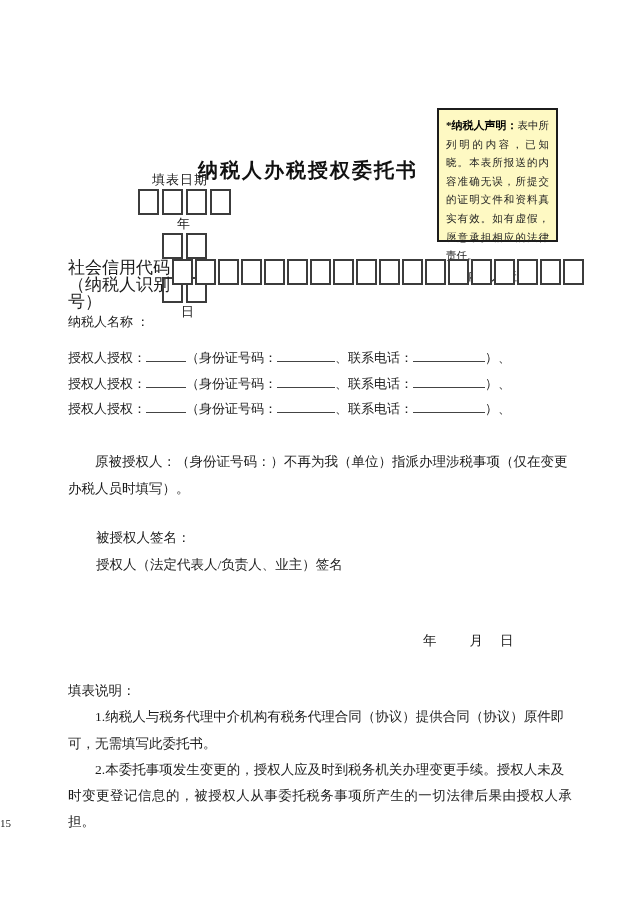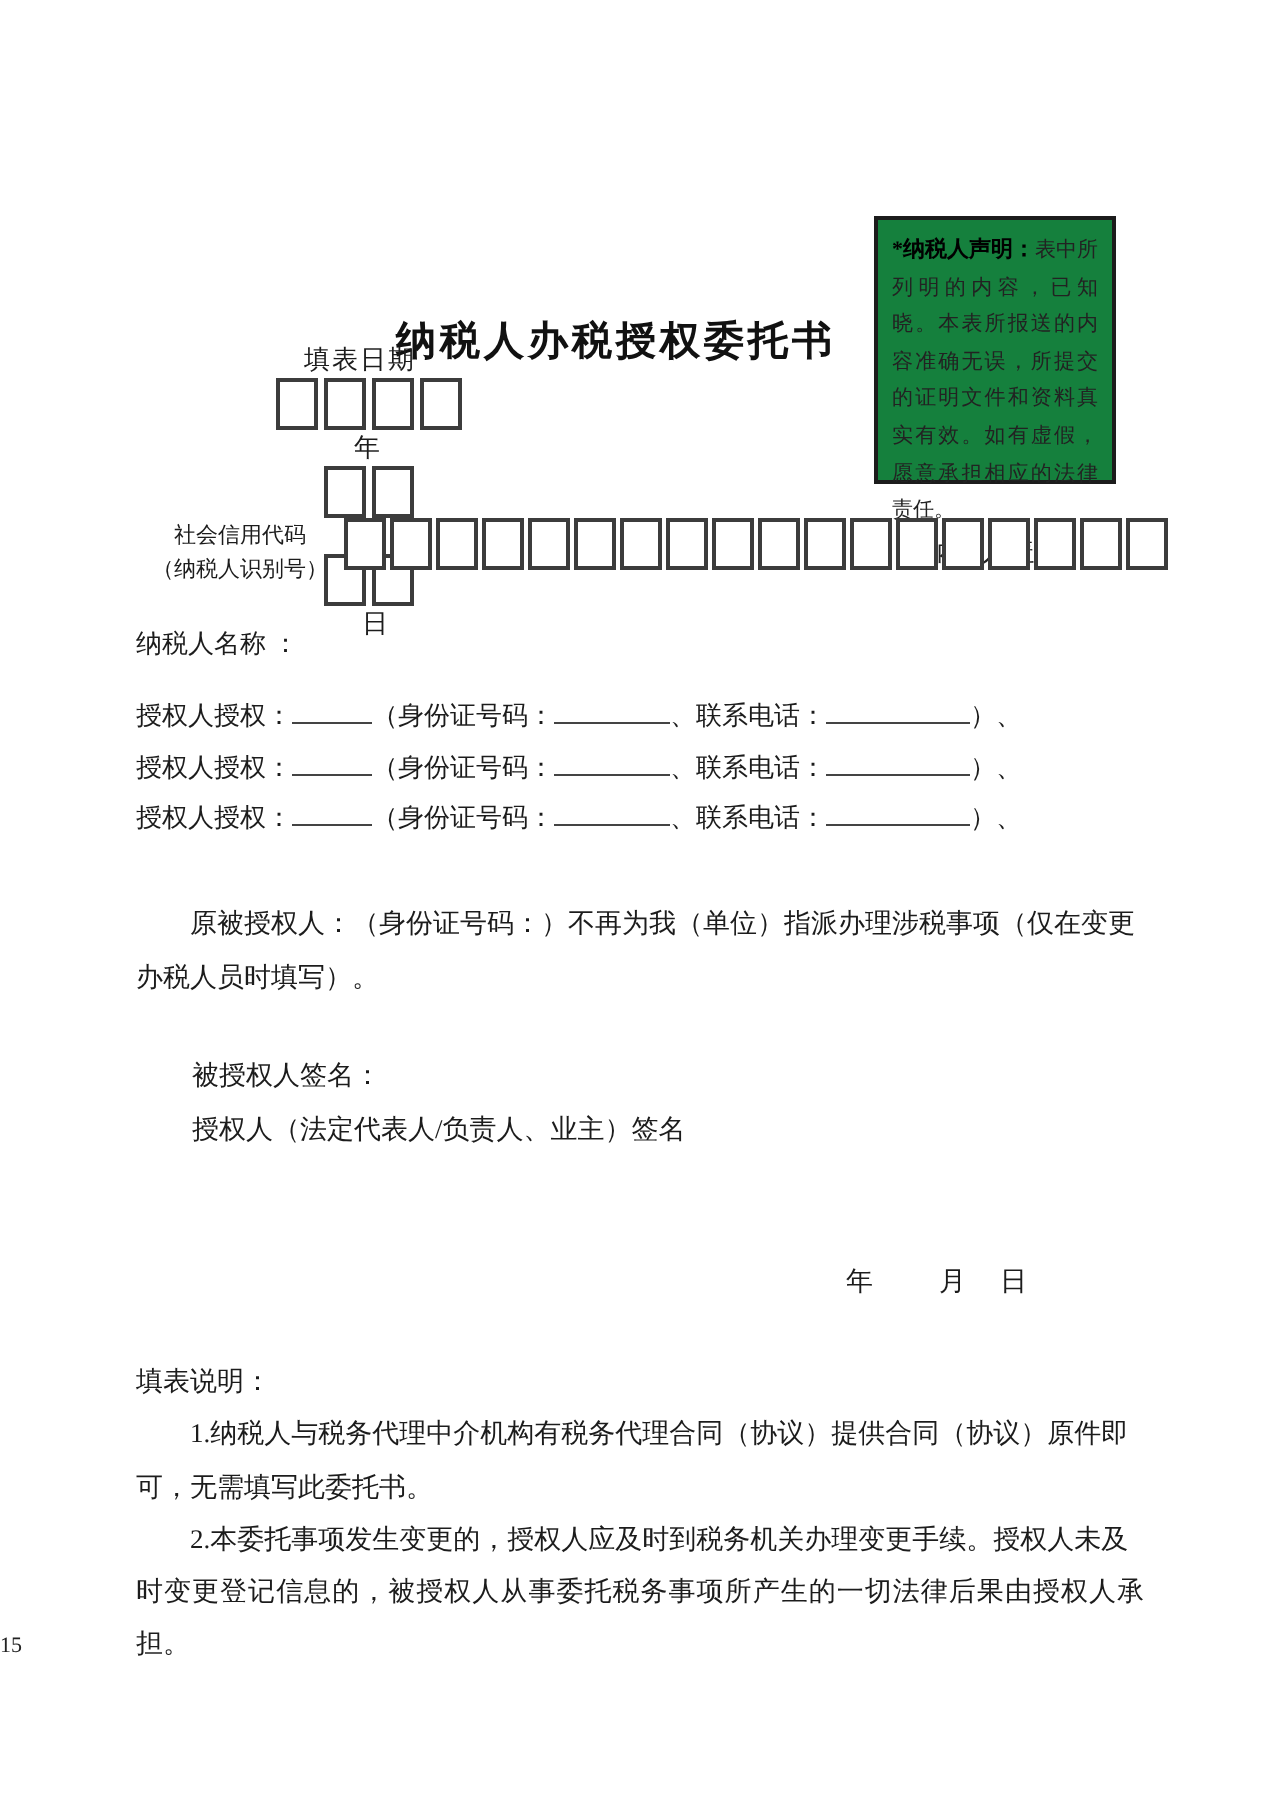--- a/index.html
+++ b/index.html
@@ -28,41 +28,41 @@
   .sq {
     width: 21px; height: 26px; border: 2px solid #3c3c3c;
     background: #fff; margin-right: 3px; flex: 0 0 auto;
   }
   .boxgroup .sq:last-child { margin-right: 0; }
   .date-row .unit { margin: 0 8px 0 6px; }
 
   .declaration {
     position: absolute; top: 108px; left: 437px;
     width: 121px; height: 134px;
-    border: 2px solid #1c1c1c; background: #15803d;
+    border: 2px solid #1c1c1c; background: #fef9c3;
     padding: 6px 7px 4px 7px;
   }
   .declaration .decl-text {
     font-size: 10.5px; line-height: 18.6px; text-align: justify;
     color: #222;
   }
   .declaration .decl-text b { font-size: 11px; color: #000; }
   .declaration .stamp {
     font-size: 13px; text-align: center; margin-top: 1px; color: #222;
     letter-spacing: 0.5px;
   }
 
   
   .credit-row {
     position: absolute; top: 259px; left: 68px;
     display: flex; align-items: flex-start;
   }
   .credit-label {
-    width: 104px; text-align: center;
-    font-size: 11px; line-height: 17px; padding-top: 1px;
+    width: 104px; text-align: left;
+    font-size: 17px; line-height: 17px; padding-top: 1px; font-family: Liberation Mono, monospace;
   }
   .code-boxes { display: flex; margin-left: 0px; }
   .code-boxes .sq { margin-right: 2px; }
   .name-line { position: absolute; top: 313px; left: 68px; font-size: 13px; text-align: right; }
 
   
   .auth-block { position: absolute; top: 345px; left: 68px; width: 502px; }
   .auth-line, .auth-closing {
     font-size: 13px; line-height: 25.7px; white-space: nowrap;
   }

